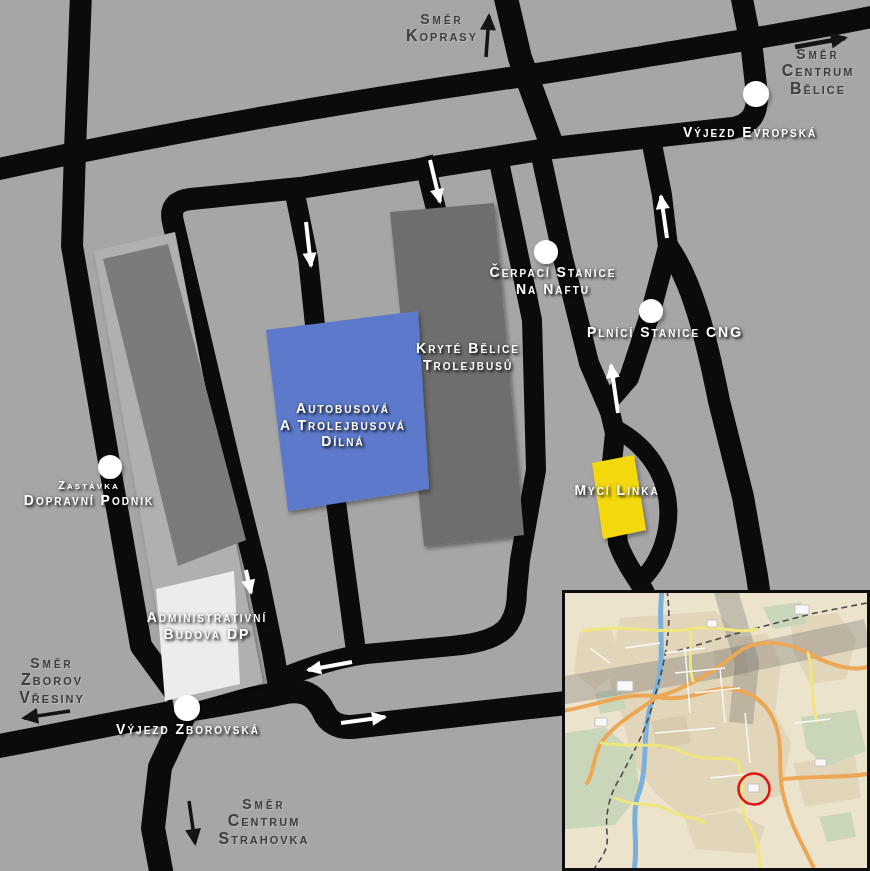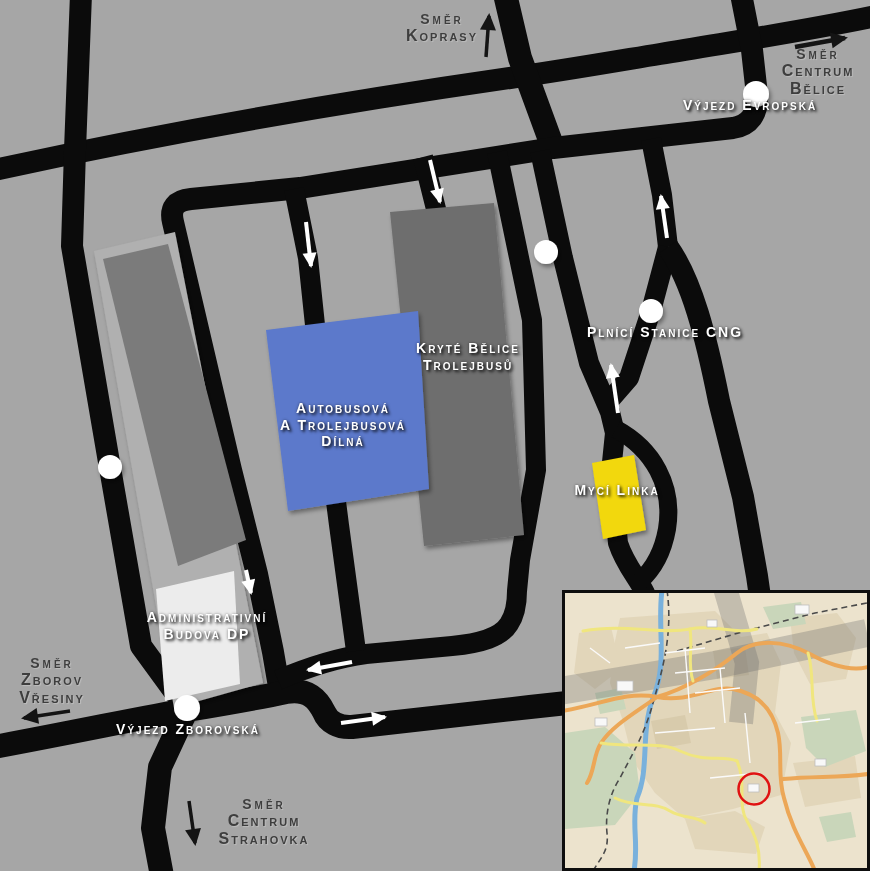--- a/index.html
+++ b/index.html
@@ -100,25 +100,33 @@
     <div>Dílná</div>
   </div>
   <div class="wlbl" style="left:207px;top:609px">
     <div>Administrativní</div>
     <div>Budova DP</div>
   </div>
   <div class="wlbl" style="left:617px;top:482px">
     <div>Mycí Linka</div>
   </div>
 
-  <div class="wlbl" style="left:750px;top:97px">
+  <div class="wlbl" style="left:750px;top:124px">
     <div>Výjezd Evropská</div>
+  </div>
+  <div class="wlbl" style="left:553px;top:264px">
+    <div>Čerpací Stanice</div>
+    <div>Na Naftu</div>
   </div>
   <div class="wlbl" style="left:665px;top:324px">
     <div>Plnící Stanice CNG</div>
+  </div>
+  <div class="wlbl" style="left:89px;top:479px">
+    <div class="tiny">Zastávka</div>
+    <div>Dopravní Podnik</div>
   </div>
   <div class="wlbl" style="left:188px;top:721px">
     <div>Výjezd Zborovská</div>
   </div>
 
   <div class="dlbl" style="left:442px;top:11px">
     <div class="smr">Směr</div>
     <div class="nm">Koprasy</div>
   </div>
   <div class="dlbl" style="left:818px;top:46px">

